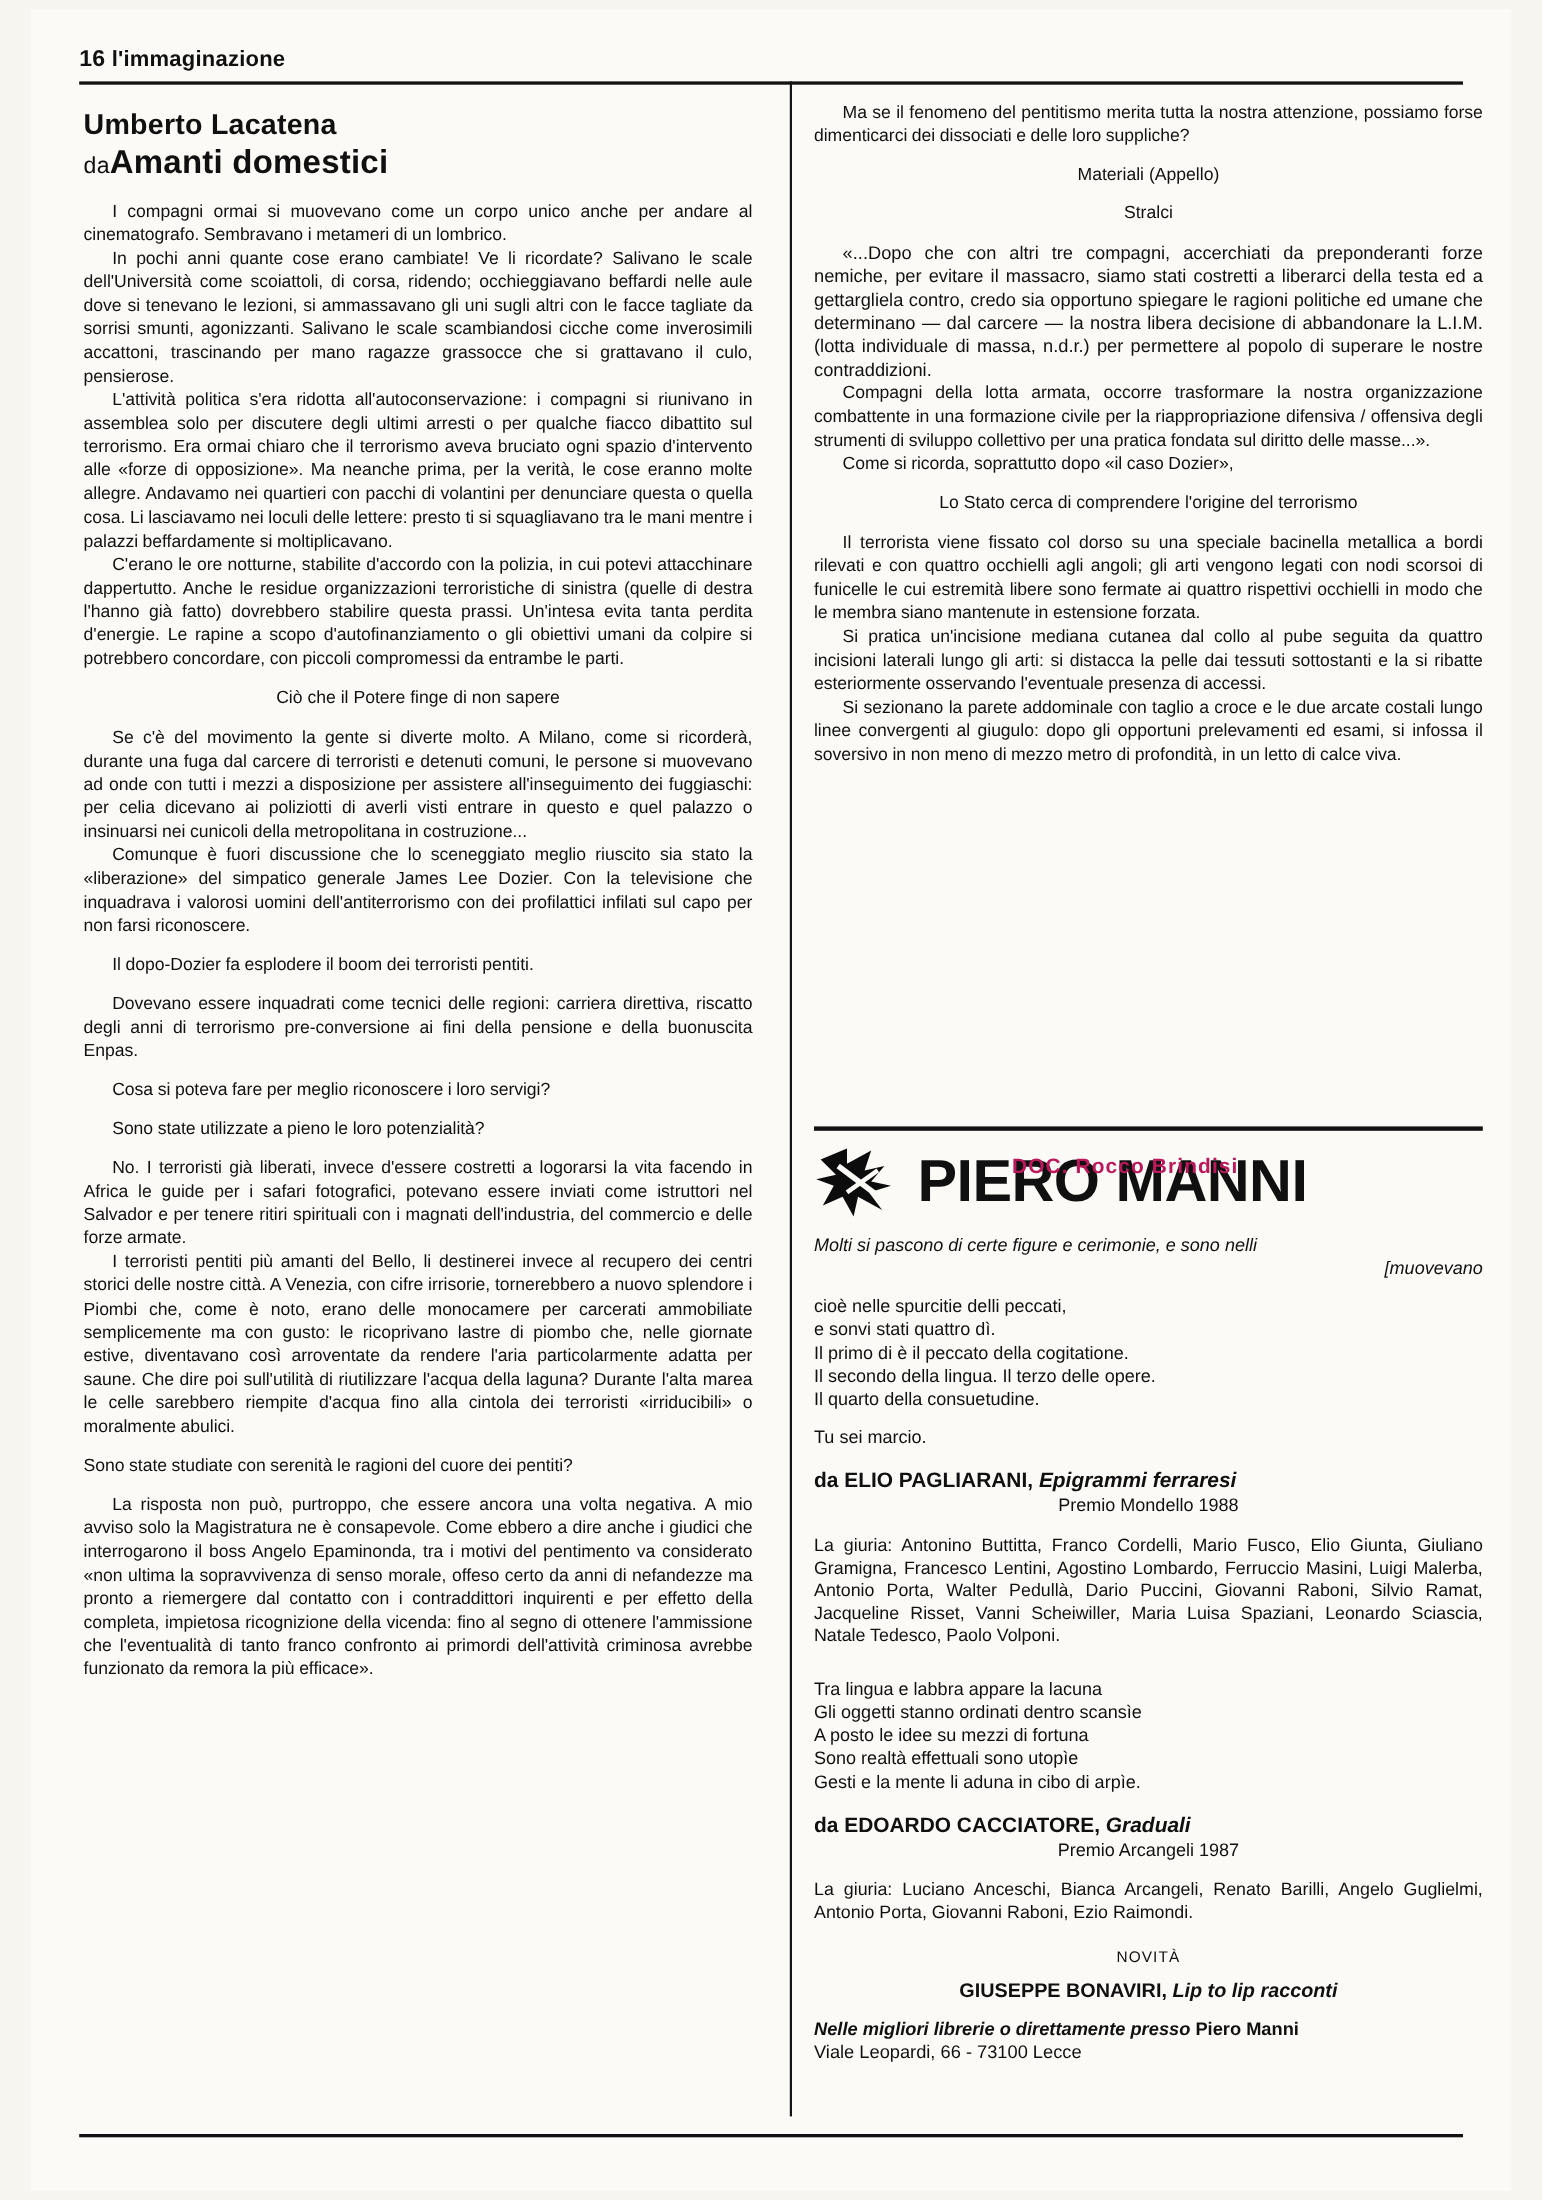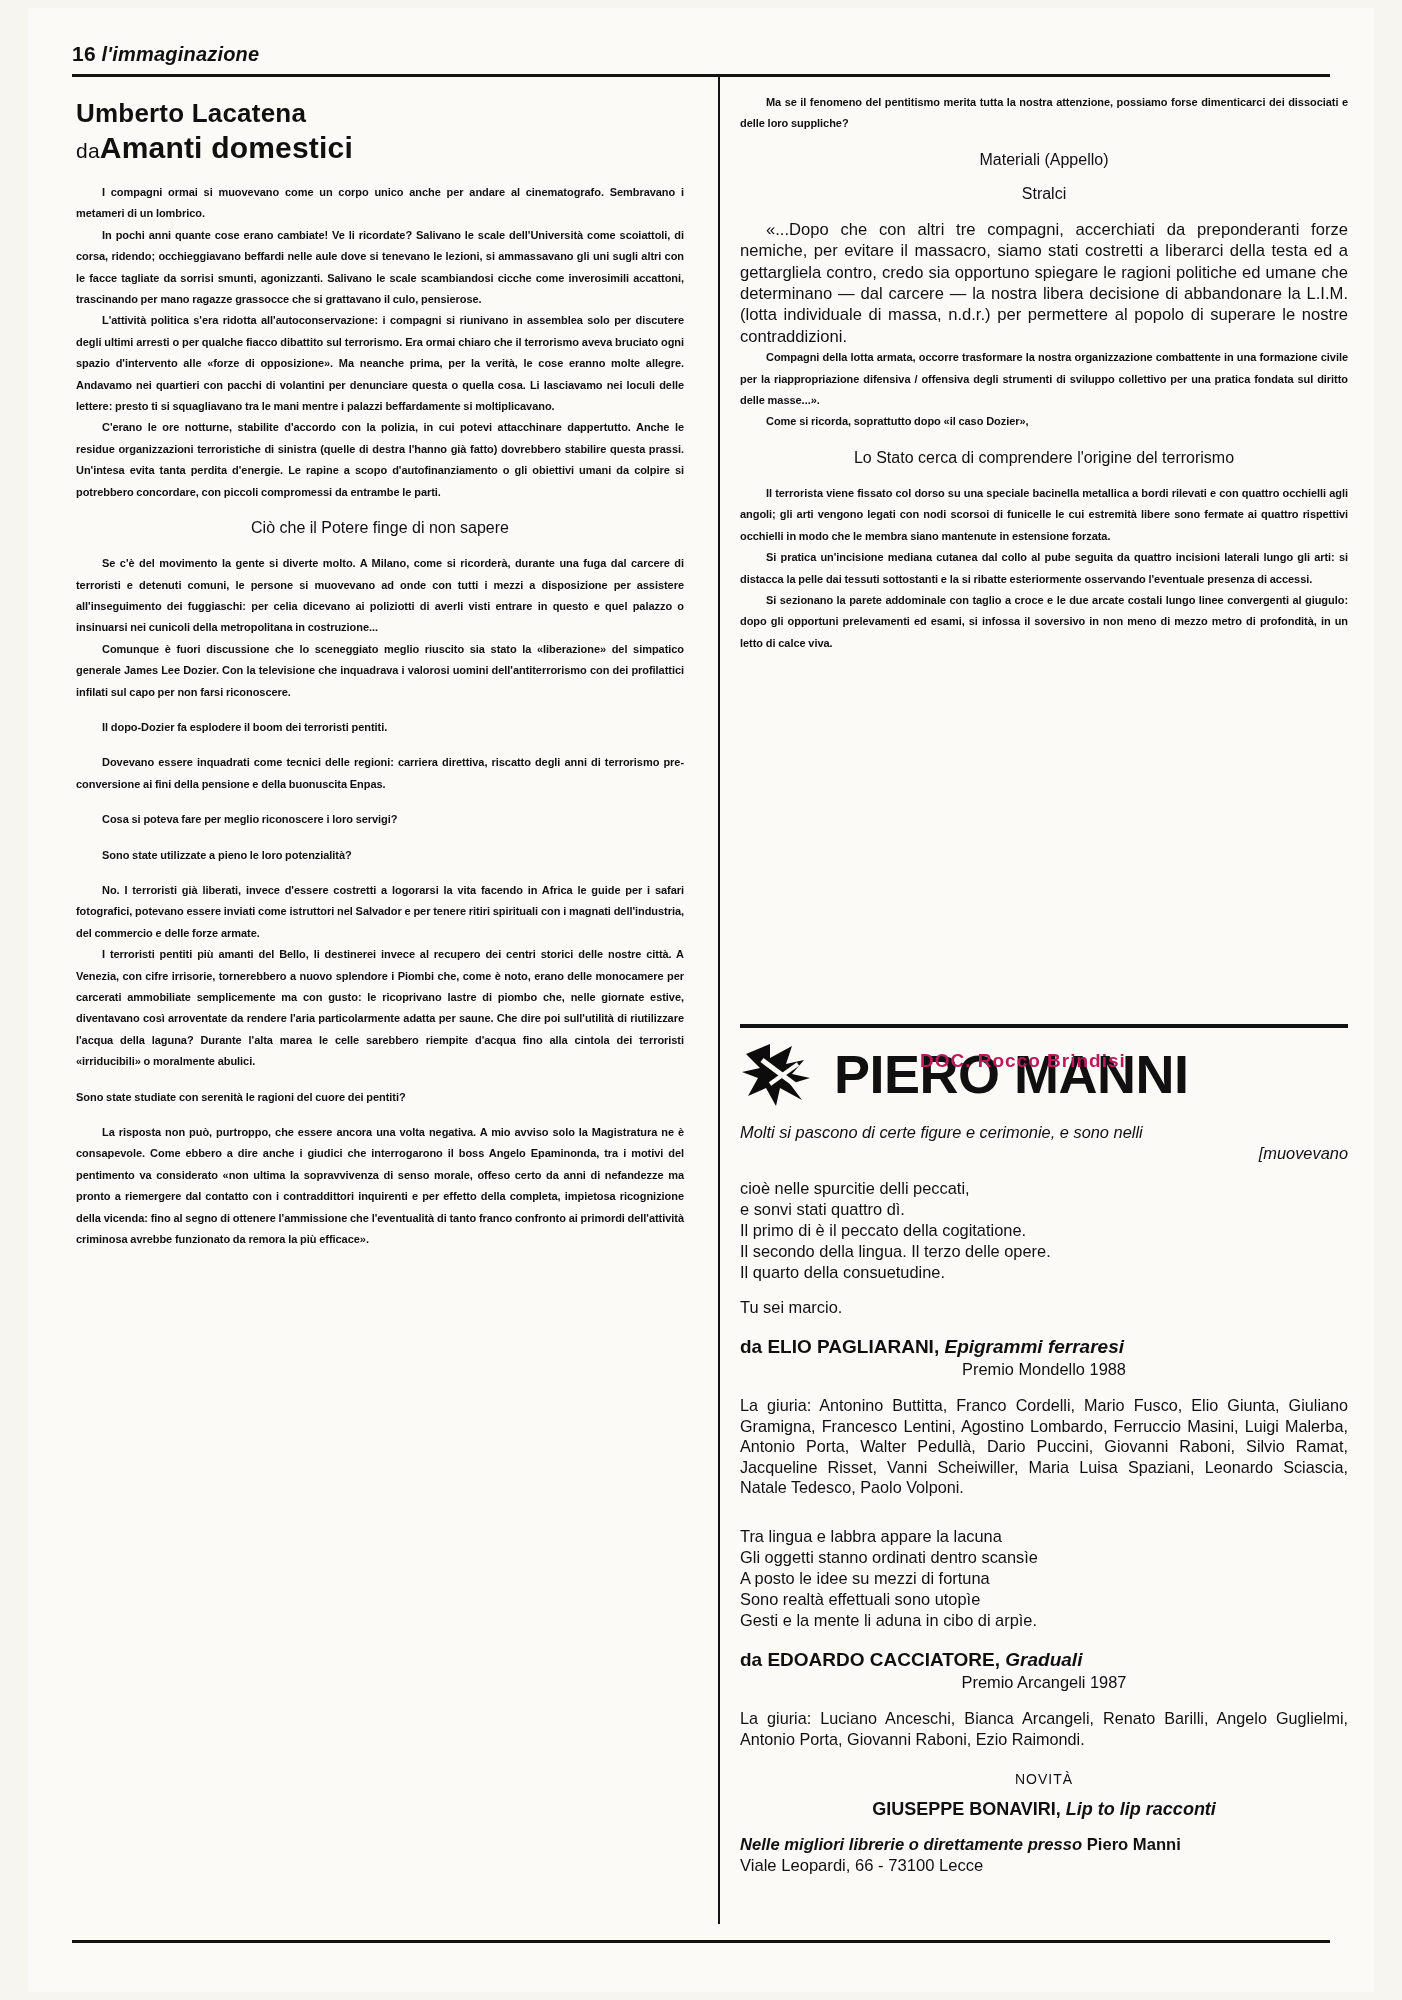--- a/index.html
+++ b/index.html
@@ -33,21 +33,21 @@
   .masthead {
     position: absolute;
     left: 44px;
     top: 34px;
     width: 560px;
     font-weight: bold;
     font-size: 20px;
     letter-spacing: .2px;
   }
   .masthead .folio { font-size: 21px; }
-  .masthead .title { font-style: italic; font-size: 20px; }
+  .masthead .title { font-size: 20px; }
   .rule-top {
     position: absolute;
     left: 44px; top: 66px;
     width: 1258px; height: 3px;
     background: #121212;
   }
   .col-divider {
     position: absolute;
     left: 690px; top: 66px;
     width: 2px; height: 1850px;
@@ -80,28 +80,27 @@
     font-weight: bold;
     margin: 2px 0 0 0;
     letter-spacing: .2px;
   }
   .worktitle .da {
     font-size: 21px;
     font-weight: normal;
   }
 
   p.body {
-    font-size: 11px;
+    font-size: 16px;
     line-height: 21.4px;
     text-align: justify;
     margin: 0;
     text-indent: 26px;
     letter-spacing: -0.05px;
     word-spacing: -0.2px;
-    font-weight: bold;
   }
   p.body.first { margin-top: 17px; }
   p.noindent { text-indent: 0; }
   p.spaced { margin-top: 14px; }
   p.center {
     text-align: center;
     text-indent: 0;
     margin-top: 16px;
   }
   p.center-tight {

